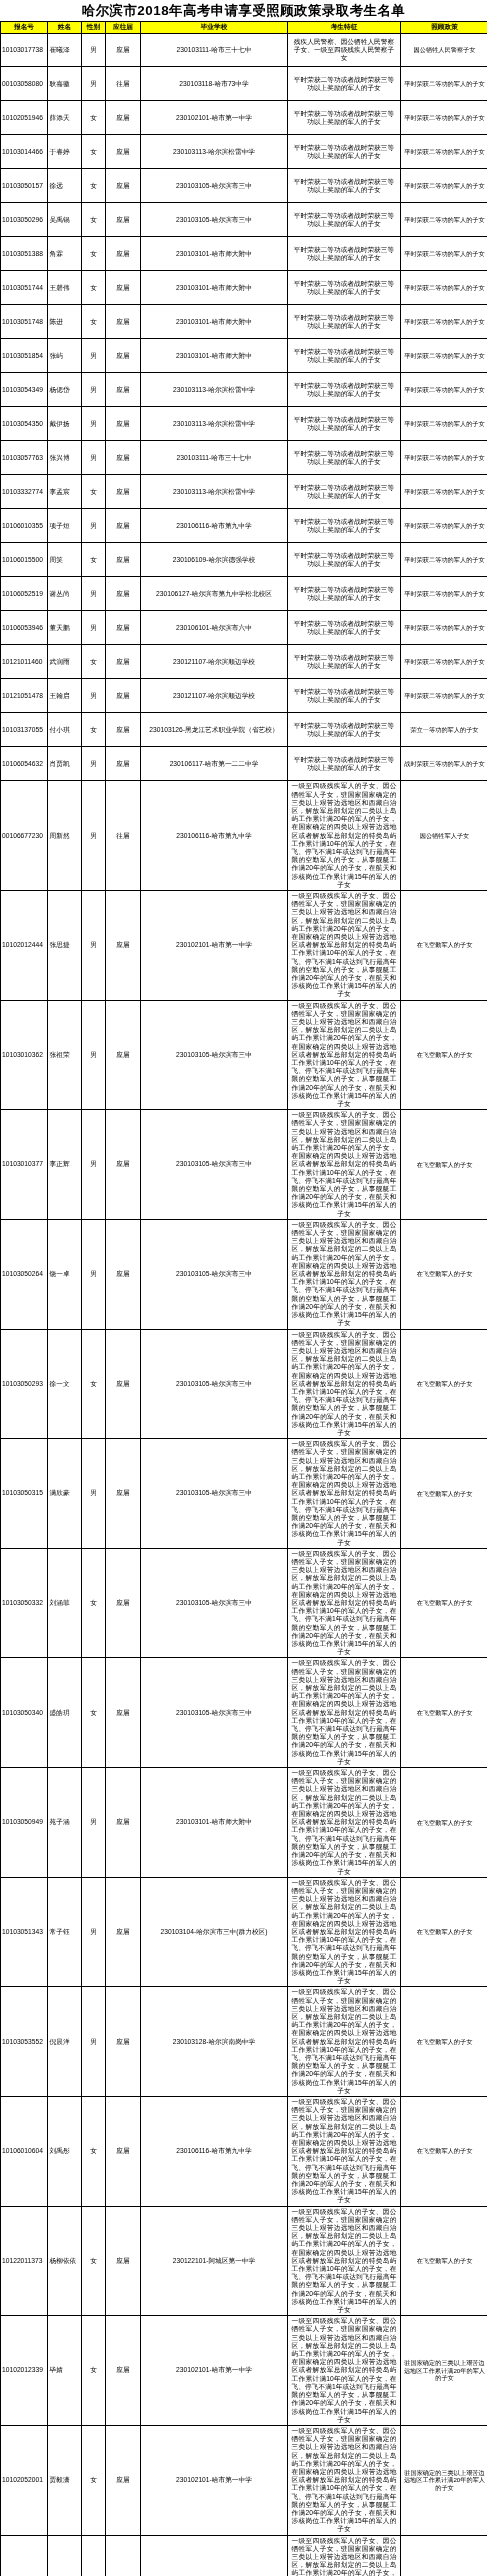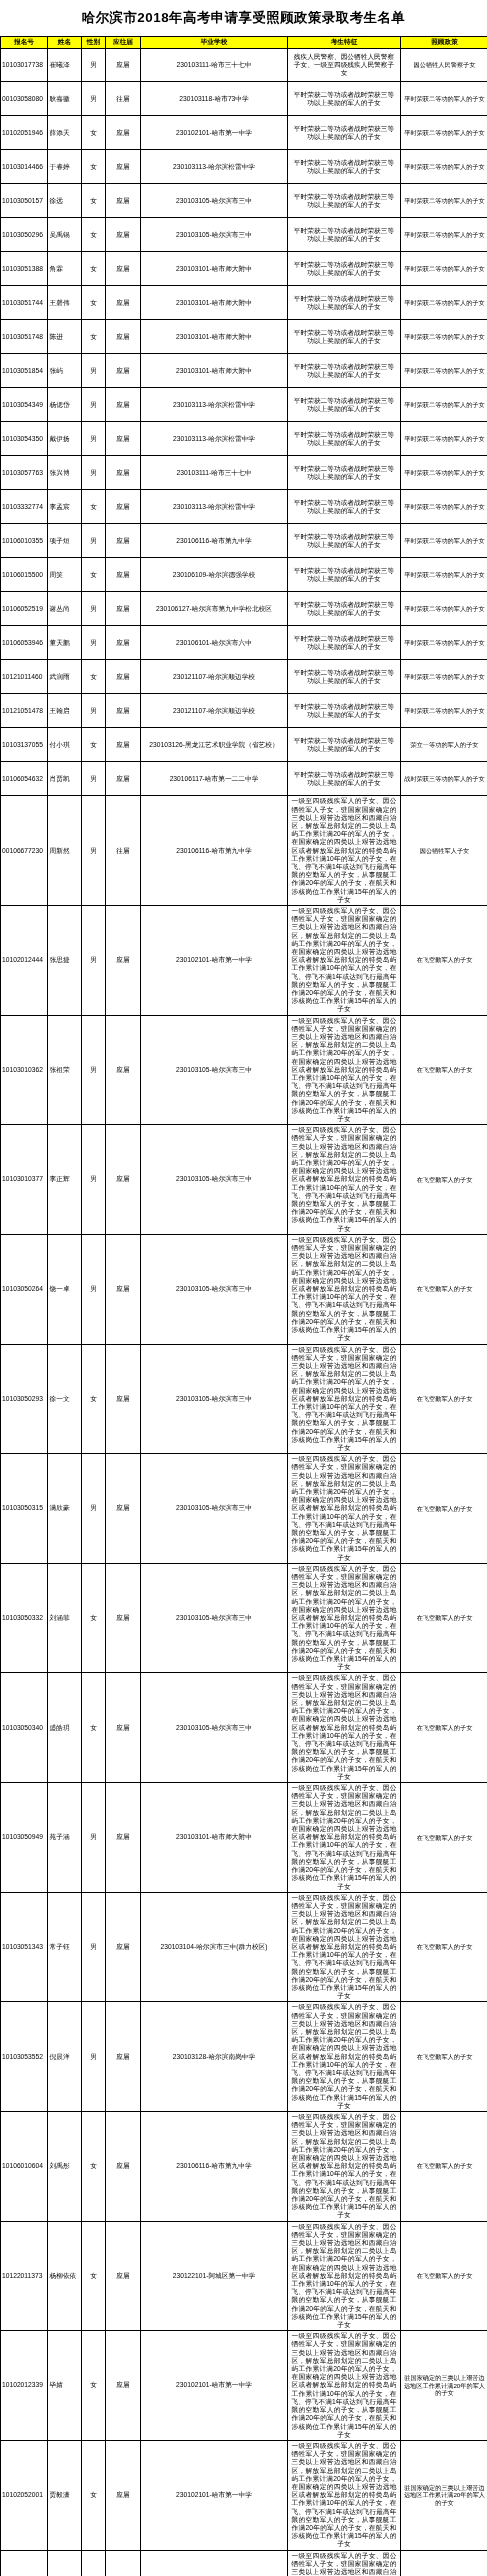--- a/index.html
+++ b/index.html
@@ -1,17 +1,17 @@
 <!DOCTYPE html>
 <html style="font-size:8.2px"><head>
 <meta charset="utf-8">
 <style>
   html,body{margin:0;padding:0;background:#ffffff;color:#000000;}
   body{width:487px;font-family:"Liberation Sans",sans-serif;}
-  .title{height:36px;display:flex;align-items:center;justify-content:center;
+  .title{height:21px;display:flex;align-items:center;justify-content:center;
          font-size:13.4px;font-weight:bold;letter-spacing:0.5px;white-space:nowrap;}
   table{border-collapse:collapse;table-layout:fixed;width:487px;}
   th,td{border:1px solid #000;overflow:hidden;word-break:break-all;}
   th{font-size:6.7px;font-weight:bold;height:10.3px;padding:0.5px;text-align:center;vertical-align:middle;}
   td{font-size:6.7px;padding:0.5px 1px;text-align:center;vertical-align:middle;line-height:8.2px;}
   td.c-id{text-align:left;padding-left:1px;}
   td.c-name{text-align:left;padding-left:1.5px;}
   td.c-feature{padding:1px 3.6px;}
   td.c-feature.long{text-align:justify;text-align-last:center;}
   td.c-feature.short{text-align:center;}

